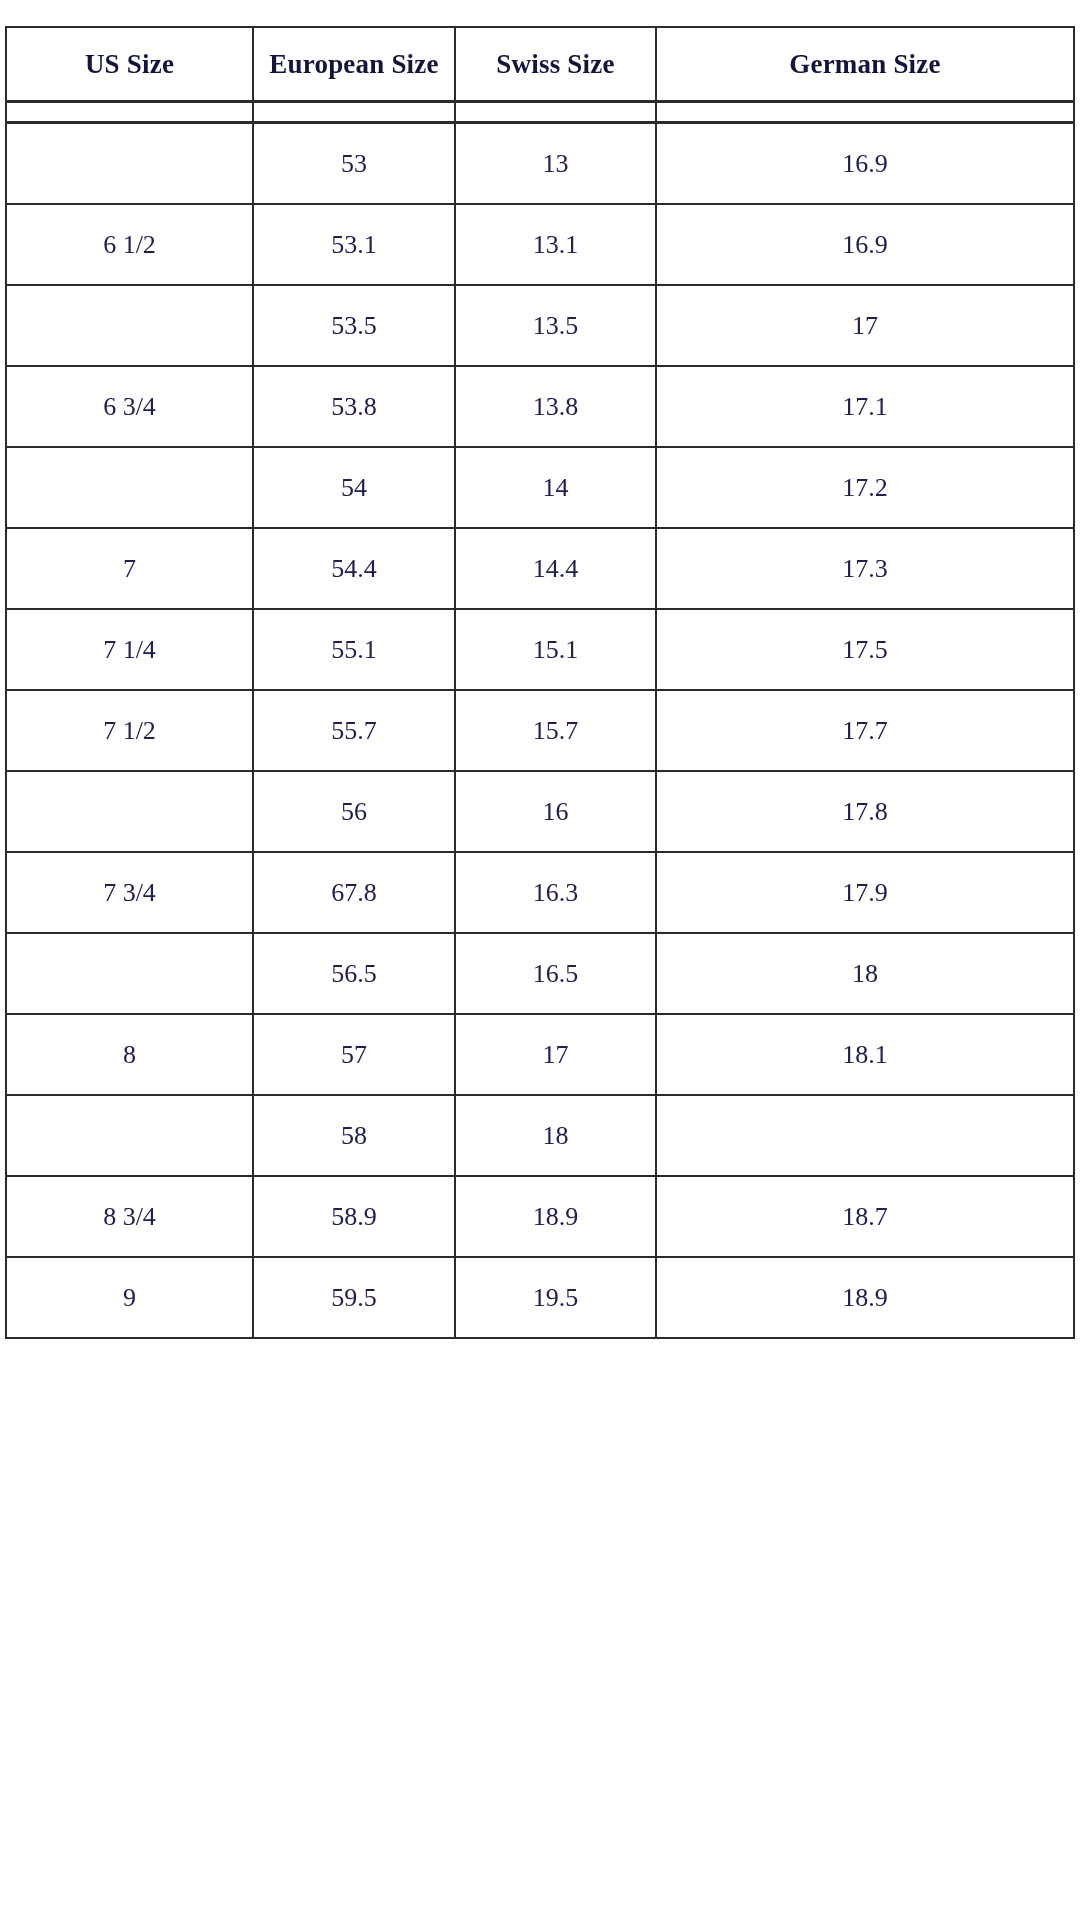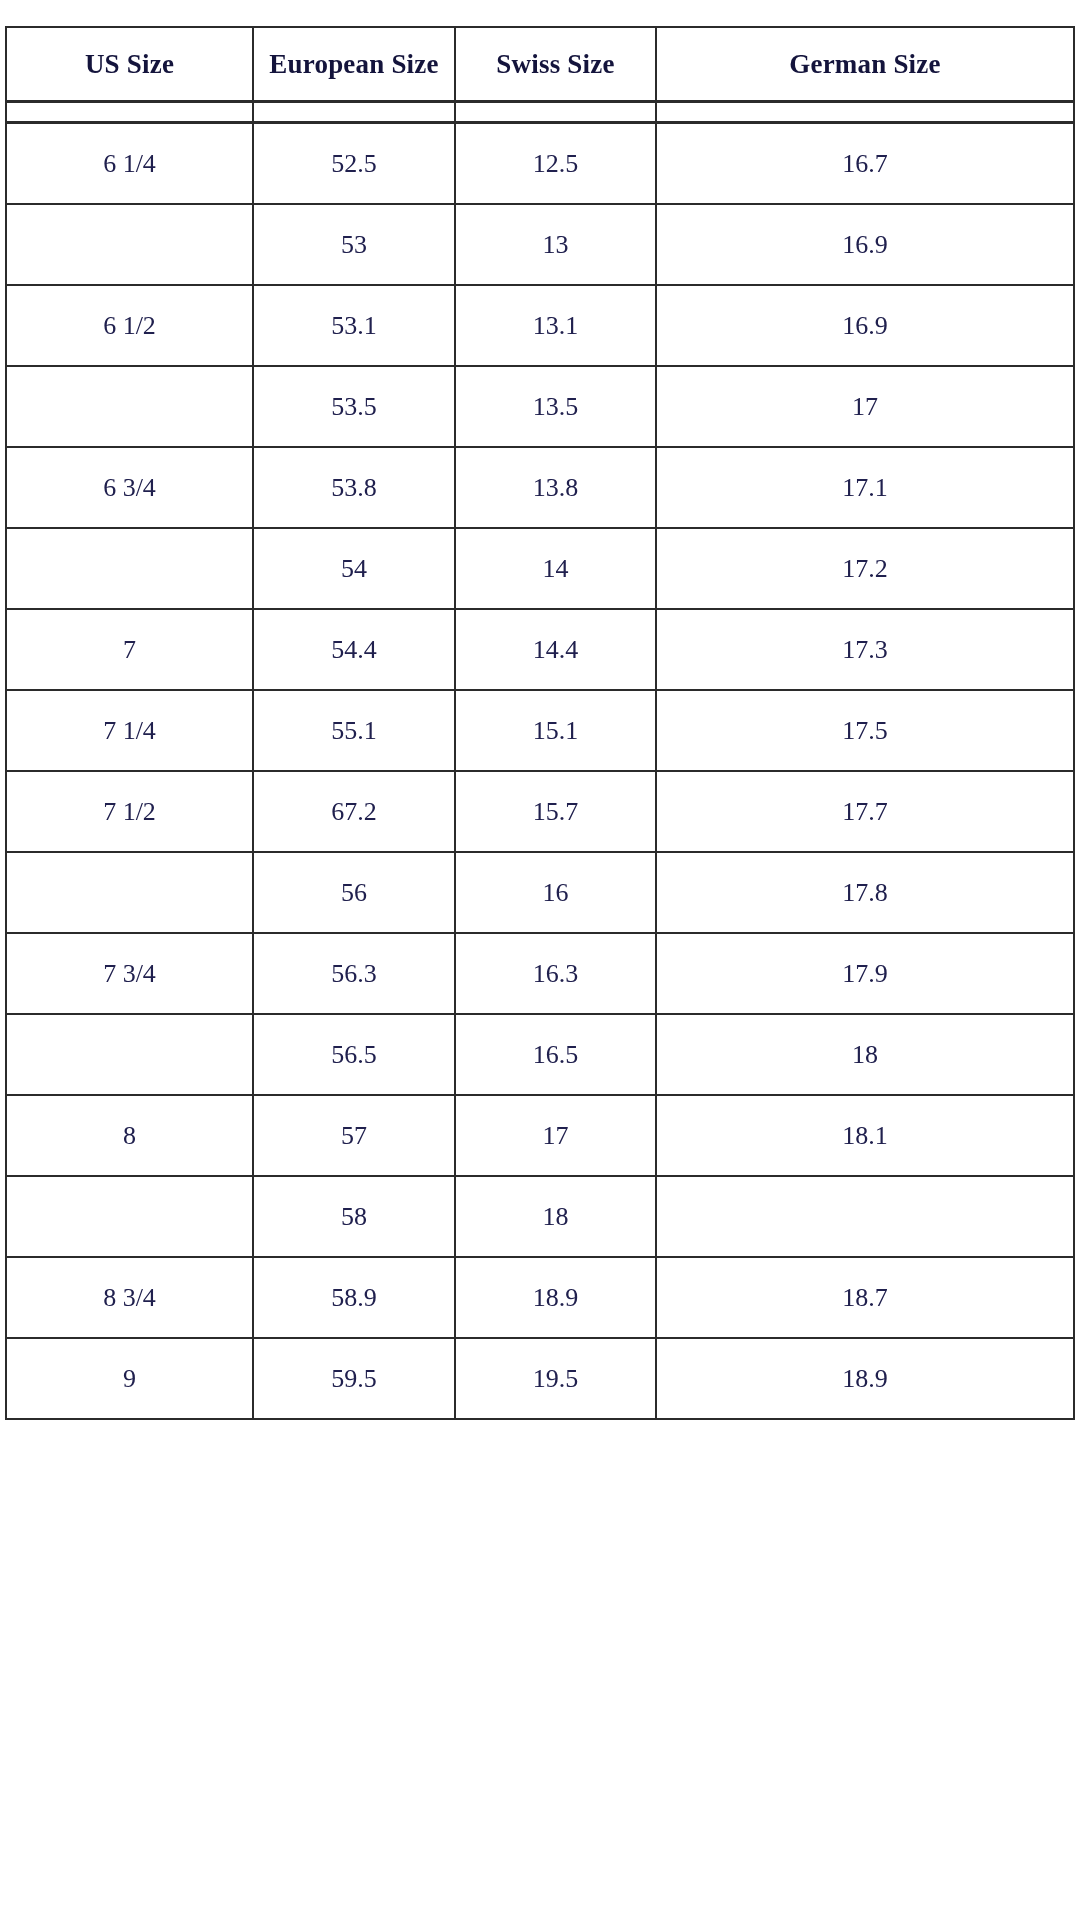--- a/index.html
+++ b/index.html
@@ -97,26 +97,20 @@
     </thead>
     <tbody>
       <tr class="spacer-row">
         <td></td>
         <td></td>
         <td></td>
         <td></td>
       </tr>
 
         <tr class="data-row">
-          <td>6 1/4</td>
-          <td>52.5</td>
-          <td>12.5</td>
-          <td>16.7</td>
-        </tr>
-        <tr class="data-row">
           <td class="empty-cell"></td>
           <td>53</td>
           <td>13</td>
           <td>16.9</td>
         </tr>
         <tr class="data-row">
           <td>6 1/2</td>
           <td>53.1</td>
           <td>13.1</td>
           <td>16.9</td>
@@ -146,33 +140,33 @@
           <td>17.3</td>
         </tr>
         <tr class="data-row">
           <td>7 1/4</td>
           <td>55.1</td>
           <td>15.1</td>
           <td>17.5</td>
         </tr>
         <tr class="data-row">
           <td>7 1/2</td>
-          <td>67.2</td>
+          <td>55.7</td>
           <td>15.7</td>
           <td>17.7</td>
         </tr>
         <tr class="data-row">
           <td class="empty-cell"></td>
           <td>56</td>
           <td>16</td>
           <td>17.8</td>
         </tr>
         <tr class="data-row">
           <td>7 3/4</td>
-          <td>56.3</td>
+          <td>67.8</td>
           <td>16.3</td>
           <td>17.9</td>
         </tr>
         <tr class="data-row">
           <td class="empty-cell"></td>
           <td>56.5</td>
           <td>16.5</td>
           <td>18</td>
         </tr>
         <tr class="data-row">

